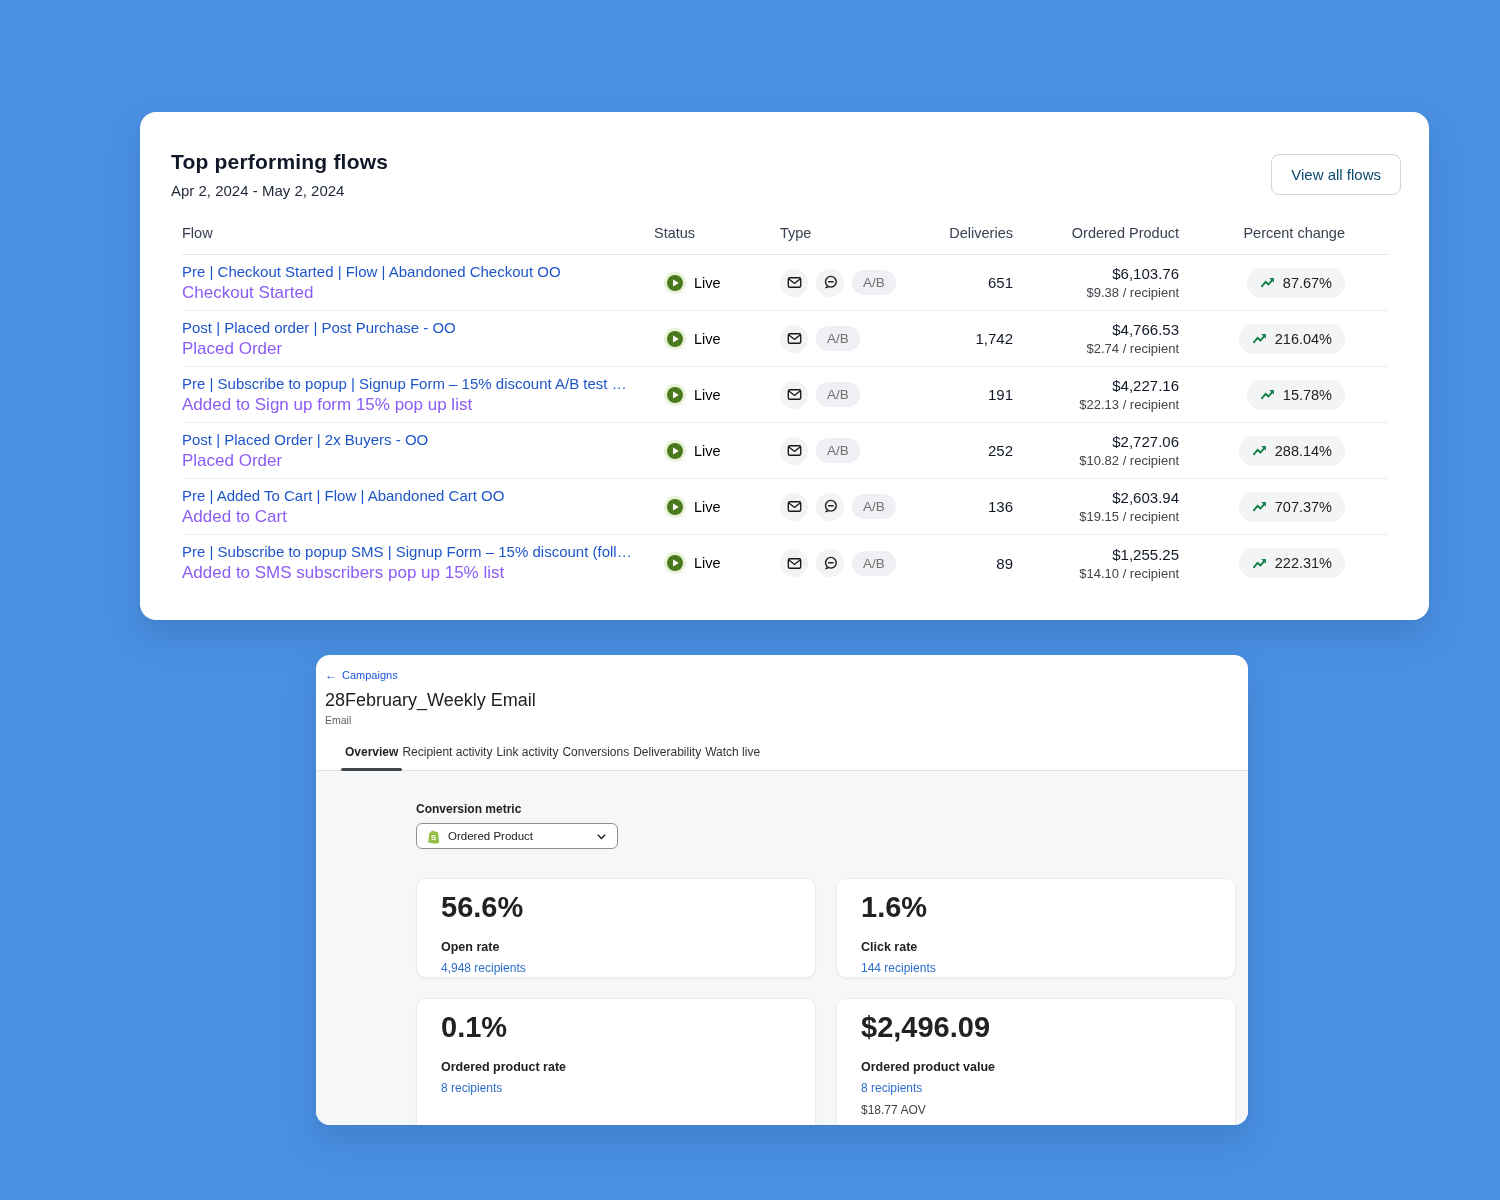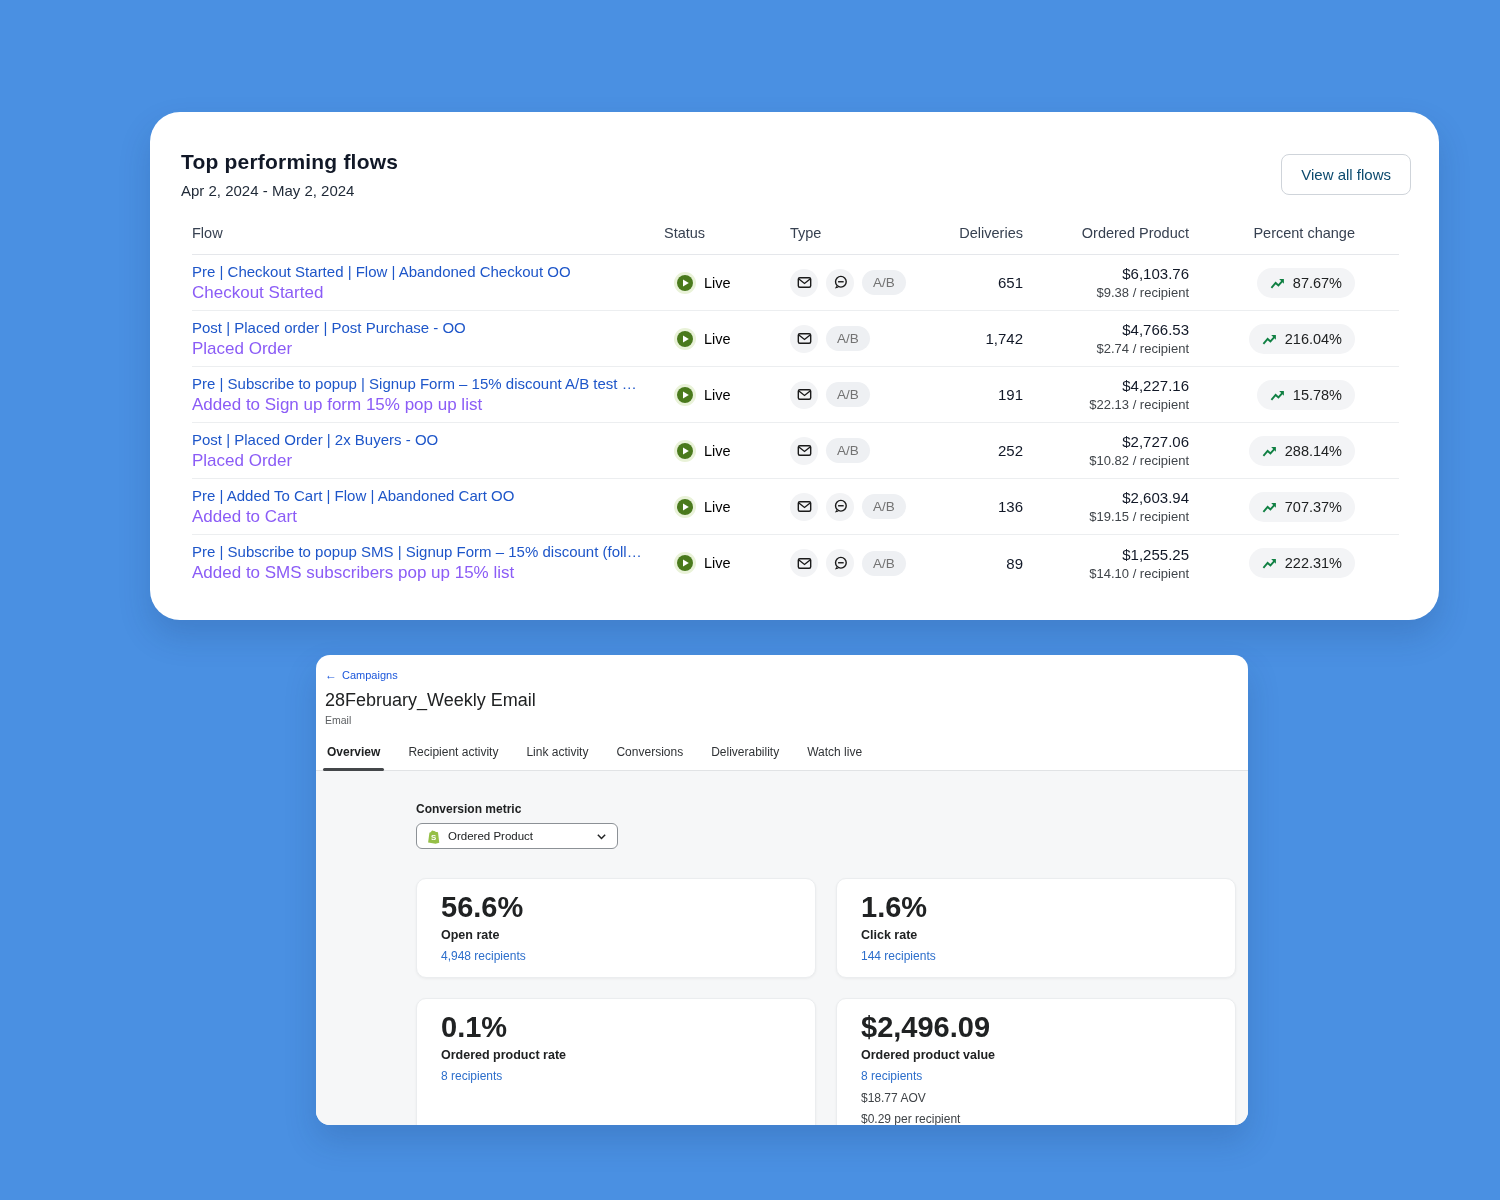--- a/index.html
+++ b/index.html
@@ -7,23 +7,23 @@
   body {
     background:#4a90e2;
     font-family:"Liberation Sans", sans-serif;
     position:relative;
     overflow:hidden;
     color:#202223;
   }
 
   
   .flows-card{
-    position:absolute; left:150px; top:112px;
+    position:absolute; left:140px; top:112px;
     width:1289px; height:508px;
-    background:#ffffff; border-radius:30px;
+    background:#ffffff; border-radius:16px;
     box-shadow:0 16px 32px rgba(20,52,100,.18);
   }
   .flows-header{ display:flex; justify-content:space-between; align-items:flex-start; padding:38px 28px 0 31px; }
   .flows-title{ font-size:21px; font-weight:700; color:#111827; letter-spacing:.2px; }
   .date-range{ font-size:15px; color:#1f2937; margin-top:8px; }
   .view-all{
     margin-top:4px; background:#fff; border:1px solid #cfd4da; border-radius:8px;
     padding:11px 19px; font-size:15px; color:#0c4a6e; cursor:pointer;
     font-family:"Liberation Sans", sans-serif;
   }
@@ -52,38 +52,38 @@
   .type-icon{ width:28px; height:28px; border-radius:50%; background:#f2f3f5; display:grid; place-items:center; }
   .ab-badge{
     display:inline-flex; align-items:center; background:#eef0f3; border-radius:999px;
     padding:5px 11px; font-size:13.5px; color:#737373;
   }
   .cell.num{ text-align:right; font-size:15px; color:#111827; }
   .op-value{ font-size:15px; color:#111827; }
   .op-sub{ font-size:13px; color:#40454a; margin-top:3px; }
   .cell.pct{ display:flex; justify-content:flex-end; }
   .pct-pill{
-    display:inline-flex; align-items:flex-end; gap:8px; background:#f3f4f6;
+    display:inline-flex; align-items:center; gap:8px; background:#f3f4f6;
     border-radius:999px; padding:7px 13px; font-size:14.5px; color:#202223;
   }
 
   
   .campaign-card{
     position:absolute; left:316px; top:655px;
     width:932px; height:470px;
     background:#ffffff; border-radius:14px; overflow:hidden;
     box-shadow:0 16px 32px rgba(20,52,100,.18);
     display:flex; flex-direction:column;
   }
   .campaign-header{ padding:10px 10px 0 9px; }
   .back-link{ display:inline-flex; align-items:center; gap:5px; font-size:11px; color:#1a56db; text-decoration:none; cursor:pointer; }
   .back-arrow{ font-size:12px; line-height:1; }
   .campaign-title{ font-size:18px; font-weight:400; color:#202223; margin-top:7px; }
   .campaign-subtitle{ font-size:10.5px; color:#5c5f62; margin-top:3px; }
-  .tabs-wrap{ display:flex; gap:24px; padding:0 9px; margin-top:11px; border-bottom:1px solid #e1e3e5; }
+  .tabs-wrap{ display:flex; padding:0 27px; margin-top:11px; border-bottom:1px solid #e1e3e5; }
   .tab{
     background:none; border:none; font-family:"Liberation Sans", sans-serif;
     font-size:12px; color:#303336; padding:8px 2px 11px; cursor:pointer; position:relative;
   }
   .tab.active{ font-weight:700; color:#202223; }
   .tab.active::after{
     content:""; position:absolute; left:-2px; right:-2px; bottom:-1px; height:3px;
     background:#44474a; border-radius:2px;
   }
   .campaign-body{ flex:1; background:#f6f7f8; padding:31px 10px 0 100px; }
@@ -97,21 +97,21 @@
   .cm-chevron{ margin-left:auto; display:grid; place-items:center; }
   .metric-grid{
     margin-top:29px; display:grid;
     grid-template-columns:400px 400px; grid-template-rows:100px 141px; gap:20px;
   }
   .metric-card{
     background:#fff; border:1px solid #ebedef; border-radius:10px;
     box-shadow:0 1px 3px rgba(0,0,0,.05); padding:12px 24px; overflow:hidden;
   }
   .m-value{ font-size:29px; color:#202223;font-weight:bold; }
-  .m-label{ font-size:12.5px; font-weight:700; color:#202223; margin-top:4px; }
+  .m-label{ font-size:12.5px; font-weight:700; color:#202223; margin-top:16px; }
   .m-link{ display:inline-block; font-size:12px; color:#2c6ecb; text-decoration:none; margin-top:7px; cursor:pointer; }
   .m-extra{ font-size:12px; color:#3f4347; margin-top:7px; }
 </style>
 </head>
 <body>
 
 <section class="flows-card">
   <div class="flows-header">
     <div>
       <h1 class="flows-title">Top performing flows</h1>

